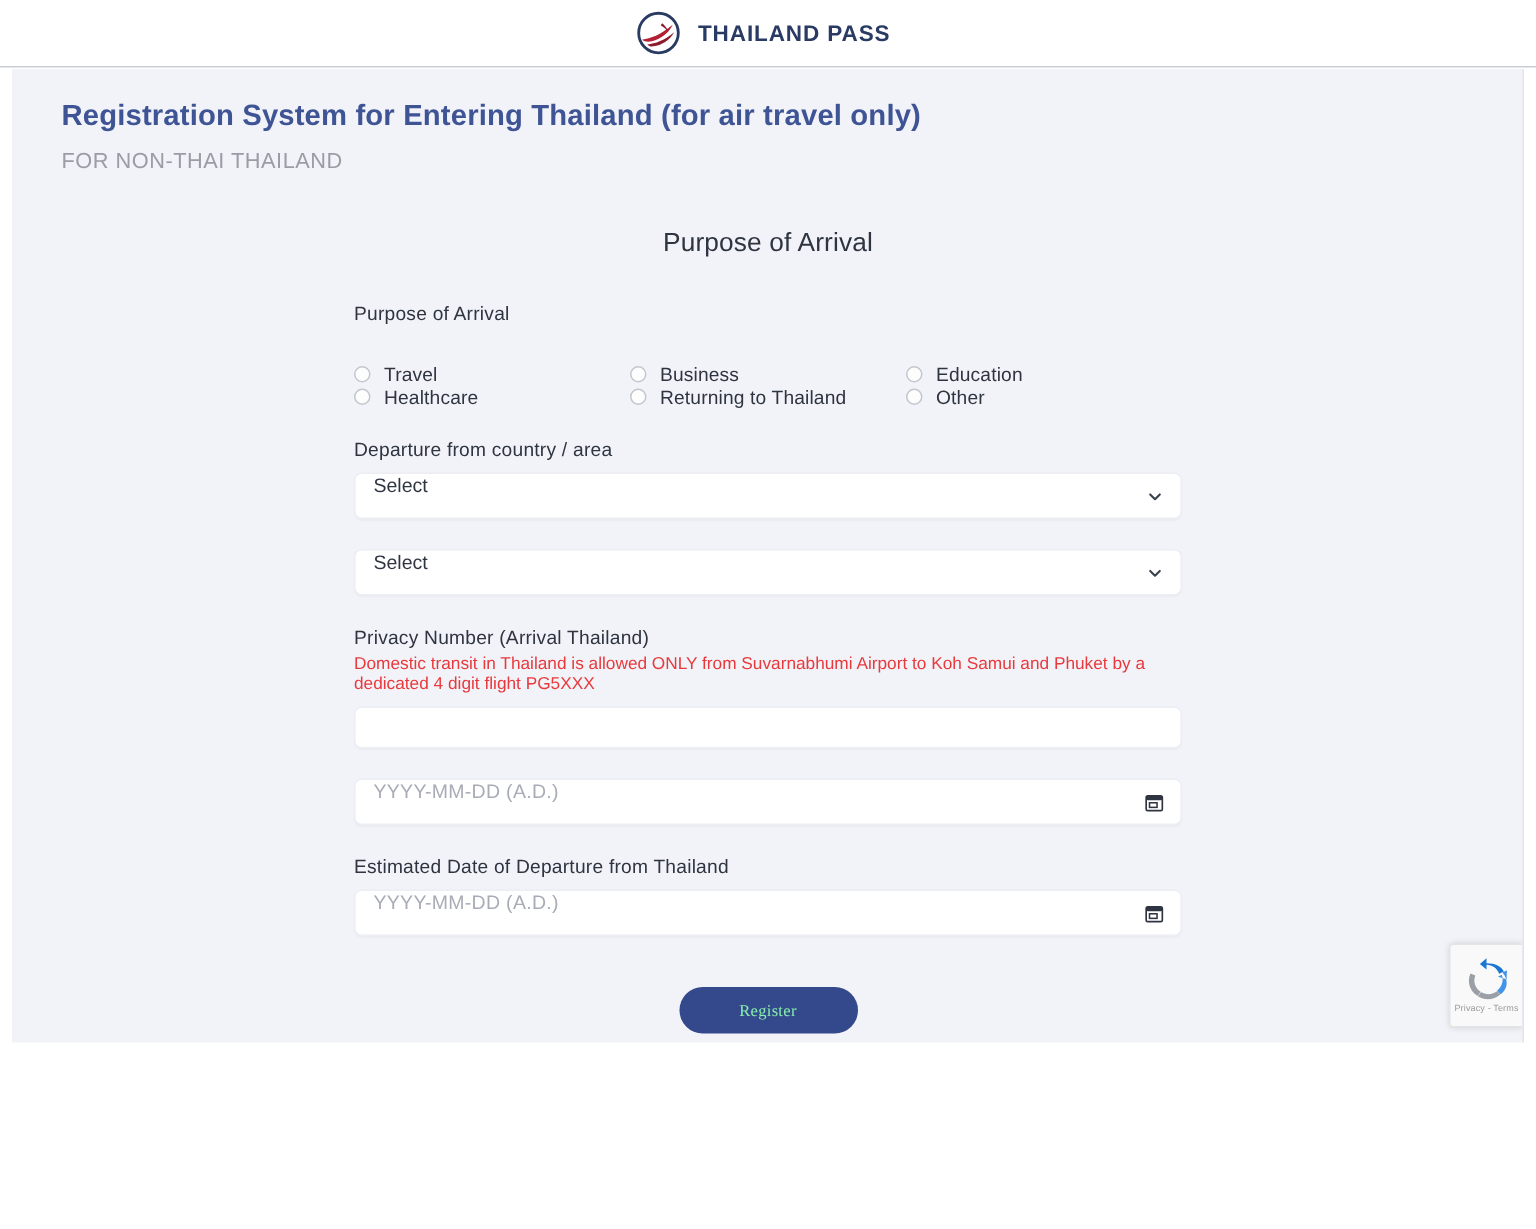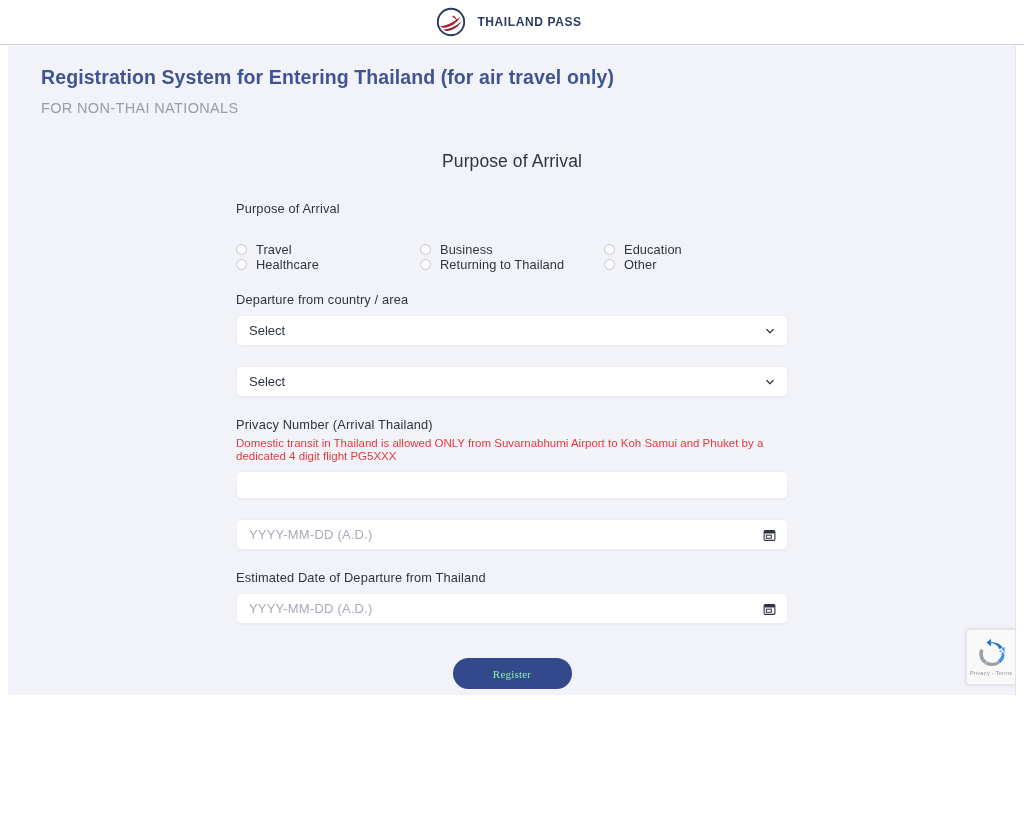--- a/index.html
+++ b/index.html
@@ -23,21 +23,21 @@
     justify-content: center;
   }
   .logo-wrap {
     display: flex;
     align-items: center;
     gap: 9px;
     transform: translateX(-4px);
   }
   .logo-mark { width: 34px; height: 34px; display: block; }
   .logo-text {
-    font-size: 12px;
+    font-size: 15px;
     font-weight: bold;
     letter-spacing: 0.6px;
     color: #2a3b63;
     white-space: nowrap;
   }
 
   
   .page {
     position: absolute;
     left: 8px; top: 46px;
@@ -116,21 +116,21 @@
   .group { margin-top: 20px; }
 
   .control {
     position: relative;
     width: 552px; height: 31px;
     background: #ffffff;
     border: 1px solid #eceef4;
     border-radius: 5px;
     box-shadow: 0 1px 1px rgba(40,45,70,0.035);
     display: flex;
-    align-items: center;
+    align-items: flex-start;
   }
   .control .value {
     padding-left: 12px;
     font-size: 13px;
     color: #2e3440;
   }
   .control .placeholder {
     padding-left: 12px;
     font-size: 13px;
     color: #a9abb6;
@@ -217,21 +217,21 @@
       <path d="M9.5 24.6 C15 24.2 21 21.8 27.5 16.5 C24.5 21.8 19 25.3 13.5 25.9 C11.8 26.1 10.4 25.6 9.5 24.6 Z" fill="#8e1b2c"></path>
       <path d="M19.5 10.5 C21.5 12.2 23 14.2 23.8 16.4 C22.2 14.6 20.4 13 18.4 11.8 Z" fill="#8e1b2c"></path>
     </svg>
     <span class="logo-text">THAILAND PASS</span>
   </div>
 </div>
 
 <div class="page">
 
   <div class="heading">Registration System for Entering Thailand (for air travel only)</div>
-  <div class="subheading">FOR NON-THAI NATIONALS</div>
+  <div class="subheading">FOR NON-THAI THAILAND</div>
   <div class="section-title">Purpose of Arrival</div>
 
   <div class="form">
 
     <div class="field-label">Purpose of Arrival</div>
     <div class="radio-grid">
       <div class="radio-opt">
         <span class="radio-dot"></span>
         <span class="radio-label">Travel</span>
       </div>

